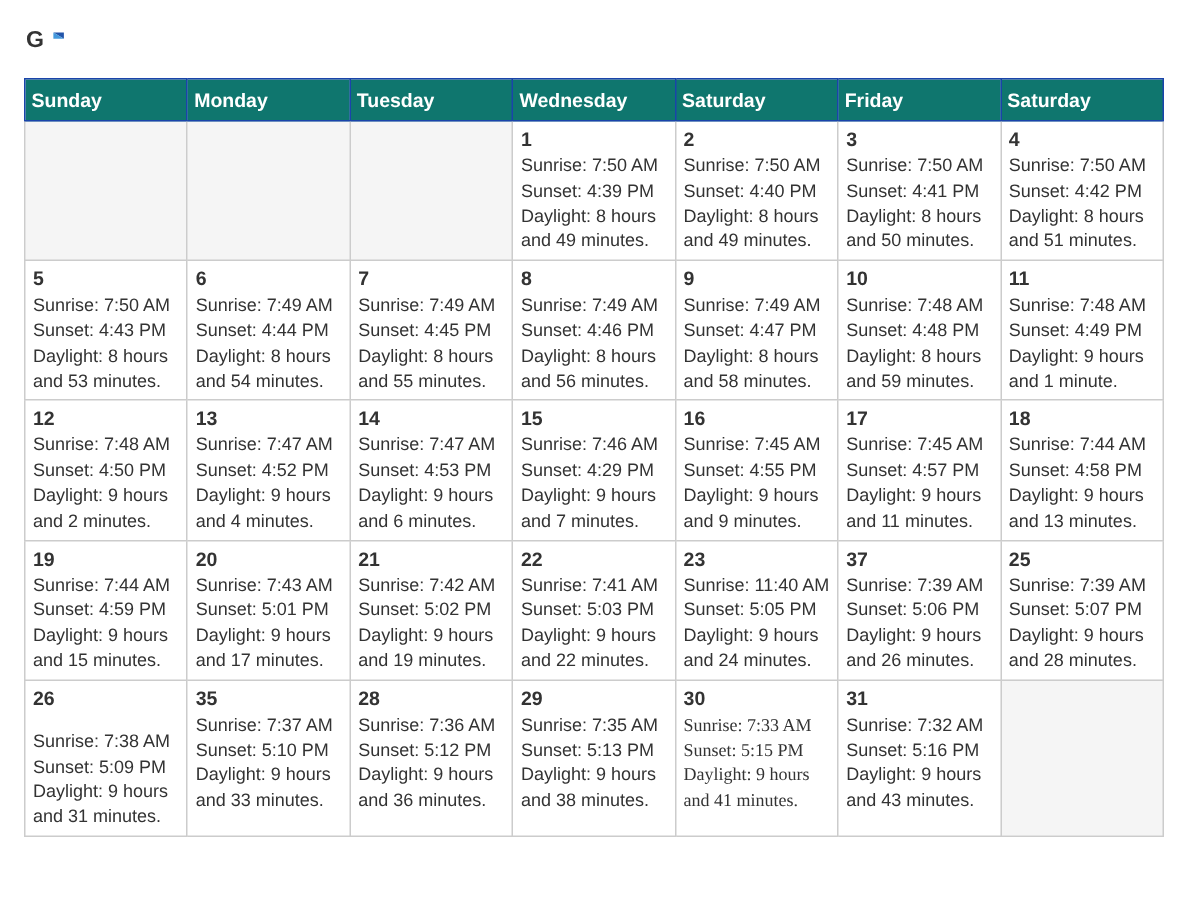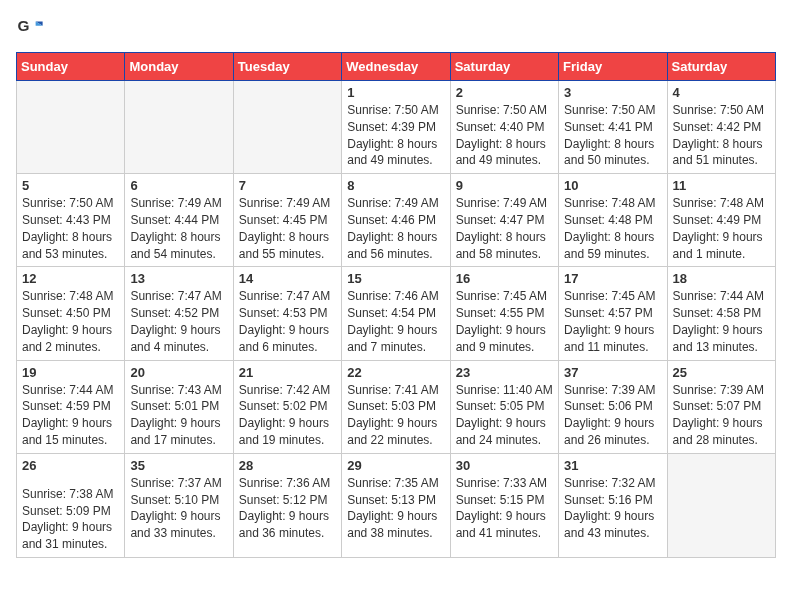--- a/index.html
+++ b/index.html
@@ -36,21 +36,21 @@
     .calendar-subtitle {
       font-size: 15px;
       color: #555;
     }
     table {
       width: 100%;
       border-collapse: collapse;
       table-layout: fixed;
     }
     th {
-      background-color: #ef4444;
+      background-color: #0f766e;
       color: #fff;
       font-size: 13px;
       font-weight: bold;
       padding: 6px 4px;
       text-align: left;
       border: 1px solid #1a44aa;
     }
     td {
       border: 1px solid #ccc;
       vertical-align: top;
@@ -196,21 +196,21 @@
         </td>
         <td>
           <span class="day-num">14</span>
           <div class="day-info" style="white-space: pre-line;">Sunrise: 7:47 AM
 Sunset: 4:53 PM
 Daylight: 9 hours and 6 minutes.</div>
         </td>
         <td>
           <span class="day-num">15</span>
           <div class="day-info" style="white-space: pre-line;">Sunrise: 7:46 AM
-Sunset: 4:54 PM
+Sunset: 4:29 PM
 Daylight: 9 hours and 7 minutes.</div>
         </td>
         <td>
           <span class="day-num">16</span>
           <div class="day-info" style="white-space: pre-line;">Sunrise: 7:45 AM
 Sunset: 4:55 PM
 Daylight: 9 hours and 9 minutes.</div>
         </td>
         <td>
           <span class="day-num">17</span>
@@ -289,21 +289,21 @@
 Daylight: 9 hours and 36 minutes.</div>
         </td>
         <td>
           <span class="day-num">29</span>
           <div class="day-info" style="white-space: pre-line;">Sunrise: 7:35 AM
 Sunset: 5:13 PM
 Daylight: 9 hours and 38 minutes.</div>
         </td>
         <td>
           <span class="day-num">30</span>
-          <div class="day-info" style="white-space: pre-line;">Sunrise: 7:33 AM
+          <div class="day-info" style="white-space: pre-line; font-family: Liberation Serif, serif;">Sunrise: 7:33 AM
 Sunset: 5:15 PM
 Daylight: 9 hours and 41 minutes.</div>
         </td>
         <td>
           <span class="day-num">31</span>
           <div class="day-info" style="white-space: pre-line;">Sunrise: 7:32 AM
 Sunset: 5:16 PM
 Daylight: 9 hours and 43 minutes.</div>
         </td>
         <td class="empty"></td>

